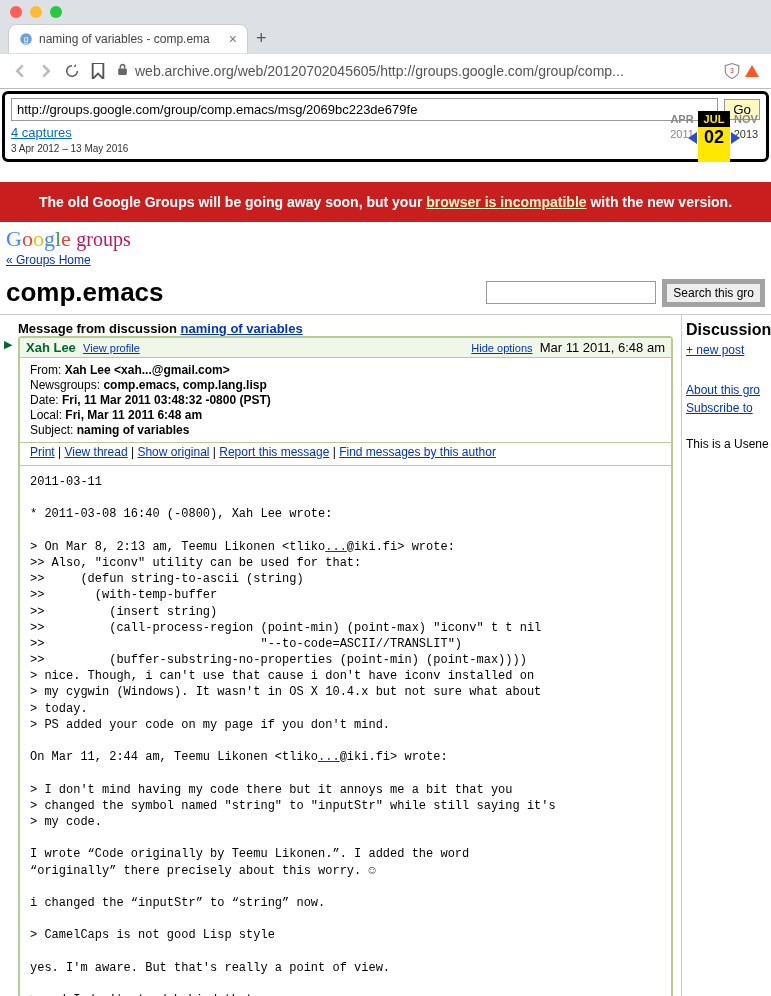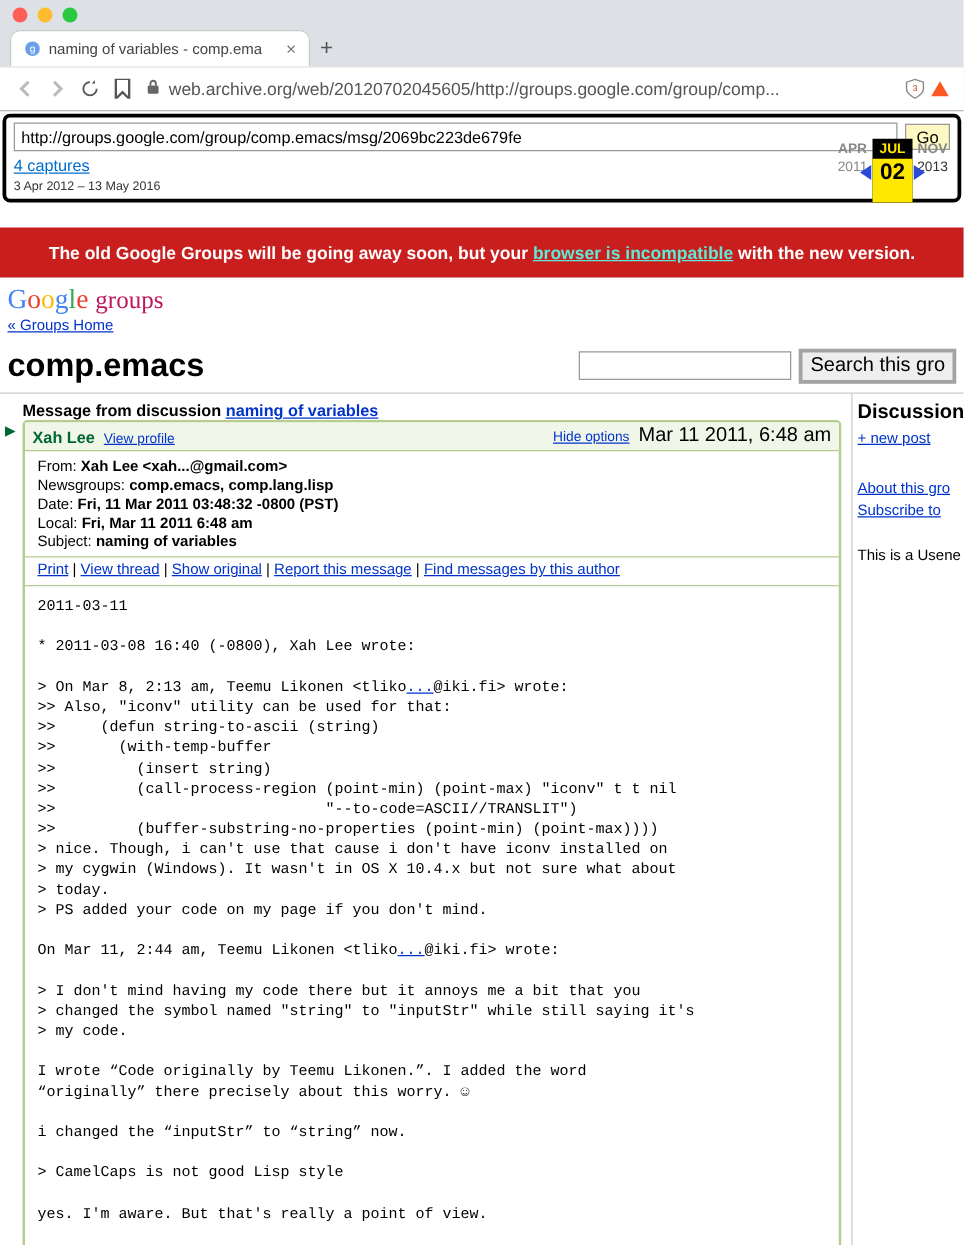--- a/index.html
+++ b/index.html
@@ -48,44 +48,44 @@
 .wb-arrow-l { left: -10px; border-right: 9px solid #2a4bd7; }
 .wb-arrow-r { right: -10px; border-left: 9px solid #2a4bd7; }
 .wb-m-nov .wb-m-label { color: #888; }
 .wb-year { font-size: 11px; text-align: center; padding: 1px 0; }
 .wb-y-2011 { color: #888; }
 .wb-y-2012 { background: #ffe700; font-weight: bold; }
 .wb-y-2013 { color: #333; }
 
 
 .banner { background: #c81e1e; color: #fff; text-align: center; padding: 12px; font-size: 14px; font-weight: bold; margin-top: 20px; }
-.banner a { color: #5eead4; text-decoration: underline; }
+.banner a { color: #fef9c3; text-decoration: underline; }
 
 
 .gg-header { padding: 4px 6px; }
 .gg-logo { font-size: 22px; font-family: Georgia, serif; }
 .gg-g1 { color: #4285f4; } .gg-g2 { color: #ea4335; } .gg-g3 { color: #fbbc05; } .gg-g4 { color: #4285f4; } .gg-g5 { color: #34a853; } .gg-g6 { color: #ea4335; }
 .gg-groups { color: #be185d; font-size: 20px; }
 .gg-back { color: #0033cc; text-decoration: underline; font-size: 12px; cursor: pointer; }
 .gg-title-row { display: flex; align-items: center; justify-content: space-between; padding: 6px; border-bottom: 1px solid #ccc; }
 .gg-title { font-size: 26px; font-weight: bold; }
 .gg-search-wrap { display: flex; gap: 6px; align-items: center; }
 .gg-search { border: 1px solid #999; padding: 3px; width: 170px; }
-.gg-search-btn { border: 3px solid #a3a3a3; padding: 2px 6px; background: #eee; cursor: pointer; font-size: 16px; white-space: nowrap; }
+.gg-search-btn { border: 5px solid #a3a3a3; padding: 2px 6px; background: #eee; cursor: pointer; font-size: 12px; white-space: nowrap; }
 
 .content-row { display: flex; }
 .main-col { flex: 1; padding: 6px 0 6px 18px; overflow: hidden; }
 .side-col { width: 90px; border-left: 1px solid #ccc; padding: 6px 4px; overflow: hidden; white-space: nowrap; }
 .msg-from { font-size: 13px; margin-bottom: 0; font-weight: bold; }
 .link { color: #0033cc; text-decoration: underline; cursor: pointer; }
 
 .post-wrap { border: 2px solid #b5cd8e; border-radius: 4px; margin-right: 8px; }
 .post-hdr-row { display: flex; justify-content: space-between; align-items: center; border-bottom: 1px solid #b5cd8e; padding: 2px 6px; background: #f1f7e8; }
 .post-author { color: #006633; font-weight: bold; font-size: 13px; }
-.post-date { font-size: 16px; }
+.post-date { font-size: 13px; }
 .post-meta { padding: 4px 10px; font-size: 12px; border-bottom: 1px solid #b5cd8e; }
 .post-meta-row { margin: 1px 0; }
 .post-links-row { padding: 2px 10px 6px; font-size: 12px; border-bottom: 1px solid #b5cd8e; }
 .post-body { padding: 8px 10px; font-family: "Courier New", monospace; font-size: 12px; white-space: pre-wrap; line-height: 1.35; }
 
 .side-h { font-size: 16px; font-weight: bold; margin-bottom: 4px; }
 .side-item { font-size: 12px; margin: 4px 0; }
 
 .expand-arrow { position: absolute; left: 4px; color: #006633; font-size: 11px; margin-top: 2px;}
 .main-inner { position: relative; }

